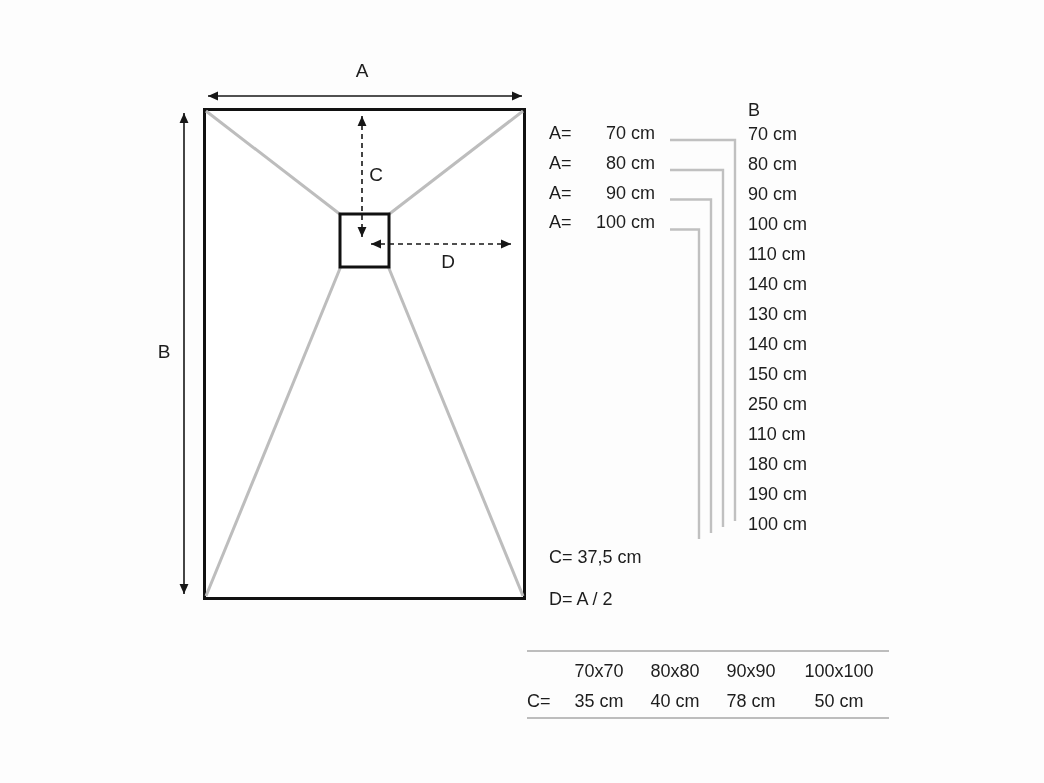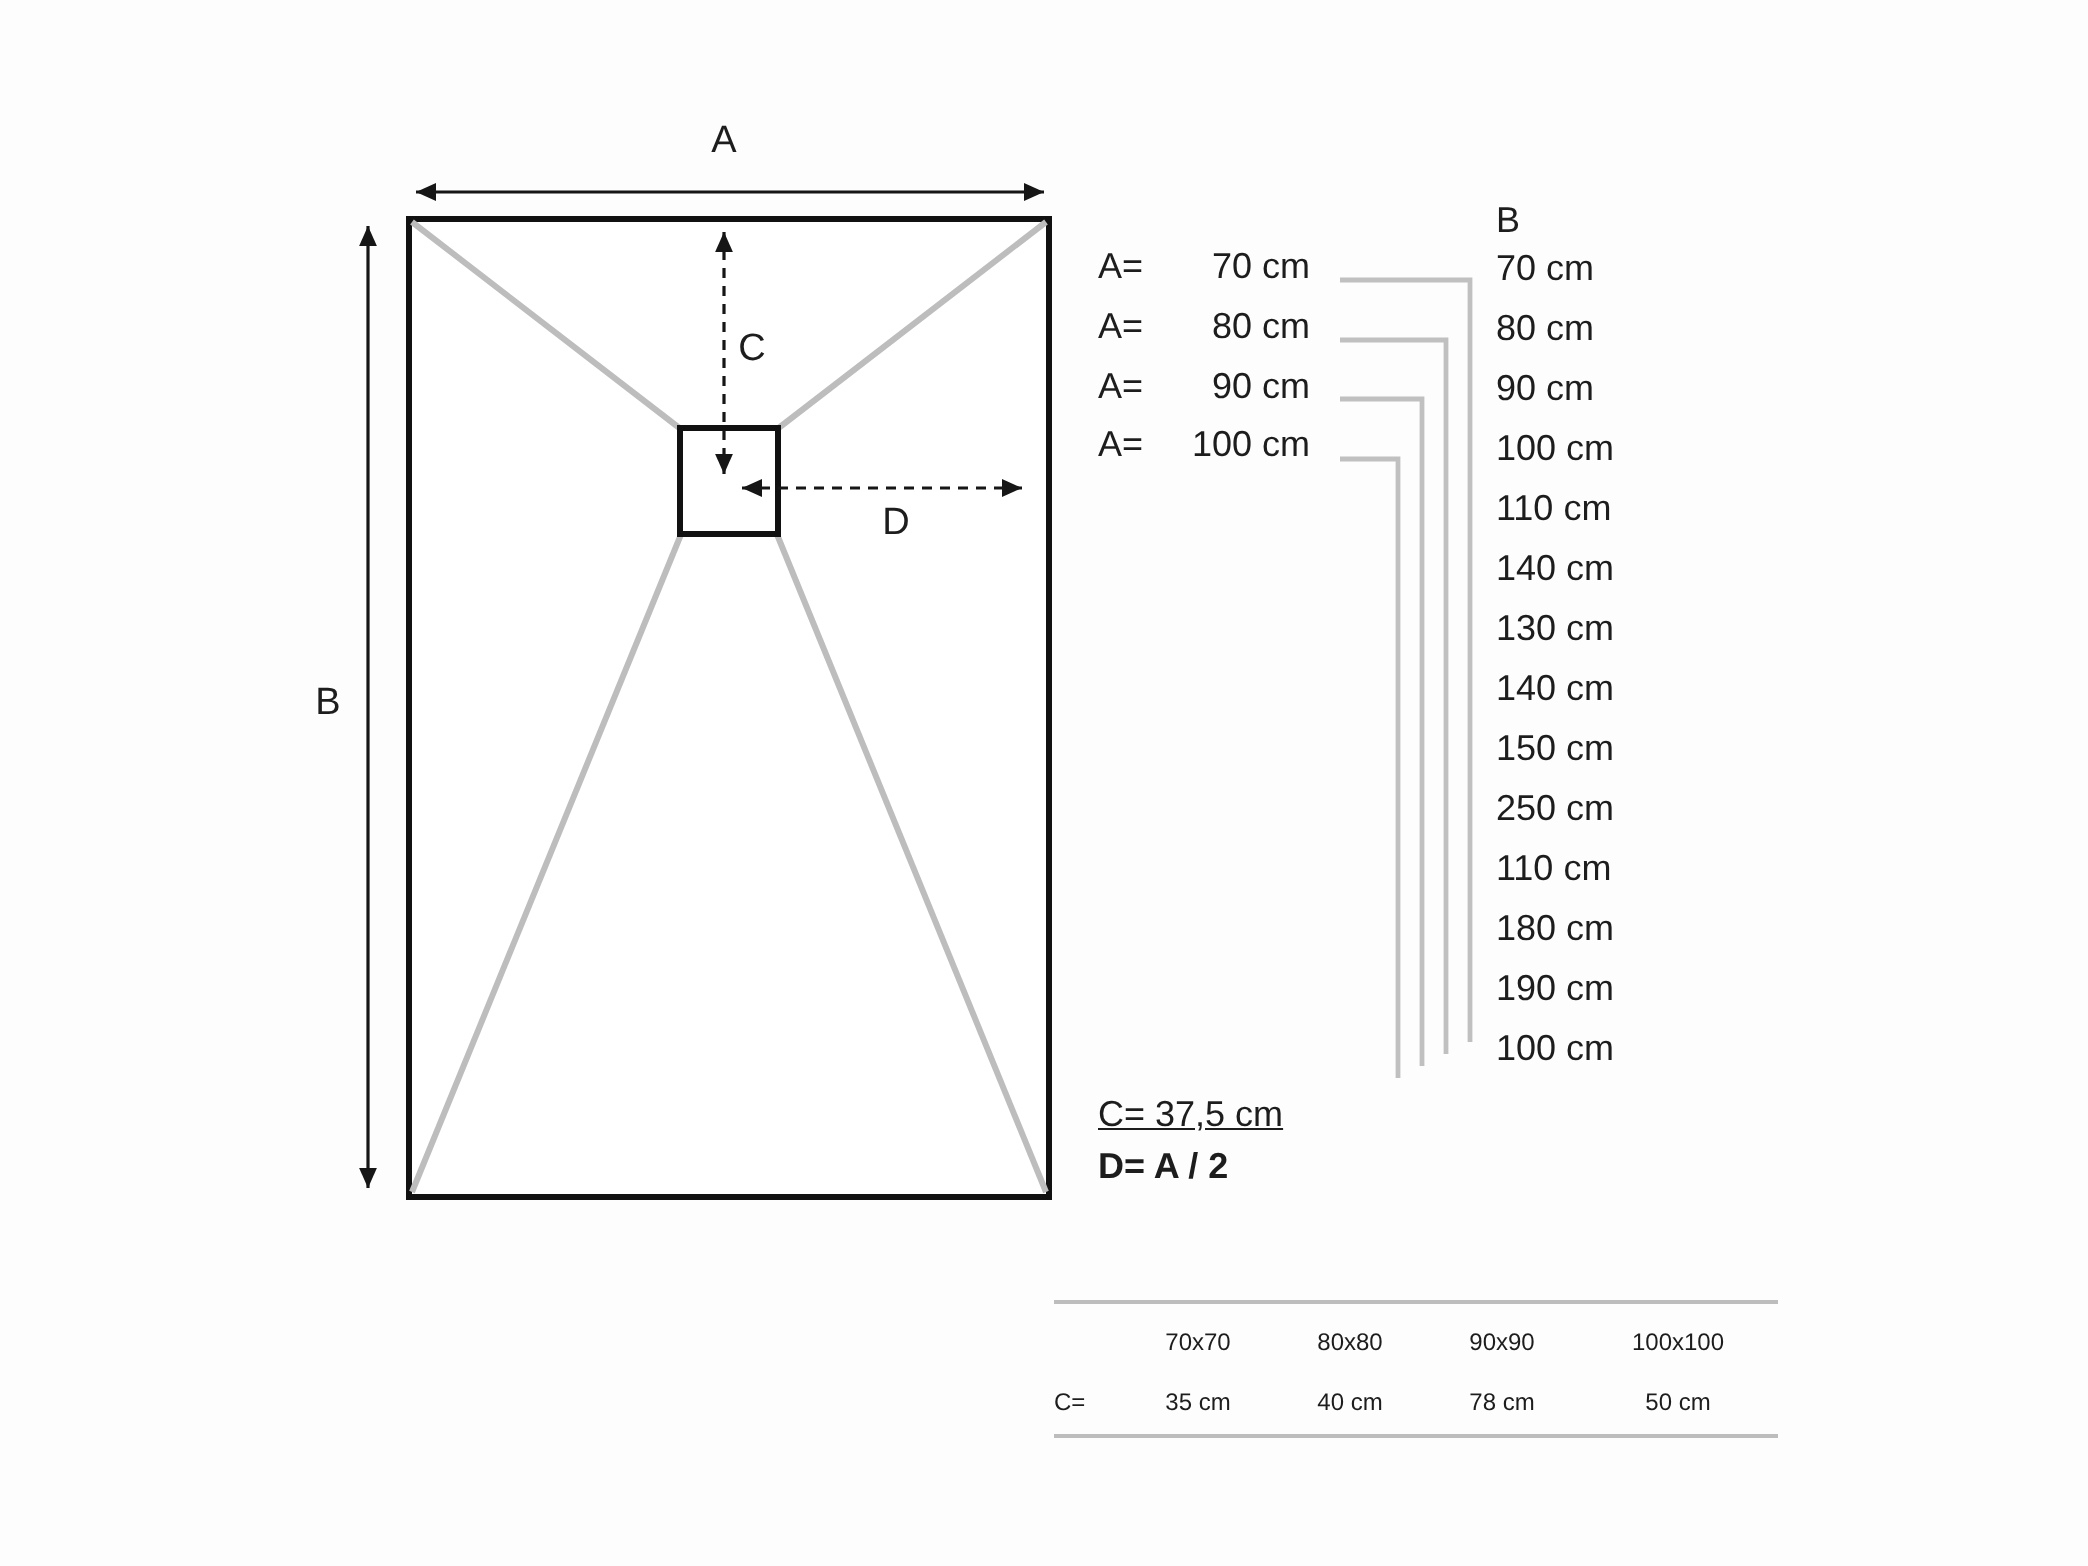--- a/index.html
+++ b/index.html
@@ -29,28 +29,28 @@
   .dim-label { font-size:19px; line-height:22px; text-align:center; }
 
   .a-options { left:549px; top:119px; }
   .a-row { display:flex; width:106px; height:29.8px; line-height:29.8px; font-size:18px; white-space:nowrap; }
   .a-row .val { flex:1; text-align:right; }
 
   .b-header { left:748px; top:99px; }
   .b-list { left:748px; top:119px; }
   .b-row { height:30px; line-height:30px; font-size:18px; white-space:nowrap; }
 
-  .formula-c { left:549px; top:546px;text-decoration:underline; }
-  .formula-d { left:549px; top:572px;font-weight:bold; }
+  .formula-c { left:549px; top:546px; }
+  .formula-d { left:549px; top:588px; }
 
   .size-table {
     left:527px; top:656px;
     display:grid;
     grid-template-columns:34px 76px 76px 76px 100px;
-    font-size:12px;
+    font-size:18px;
   }
   .size-table .cell { text-align:center; height:30px; line-height:30px; white-space:nowrap; }
   .size-table .lab  { text-align:left; }
 </style>
 </head>
 <body>
 
 <div class="canvas">
 
   <svg class="layer" width="1044" height="783" viewBox="0 0 1044 783">

